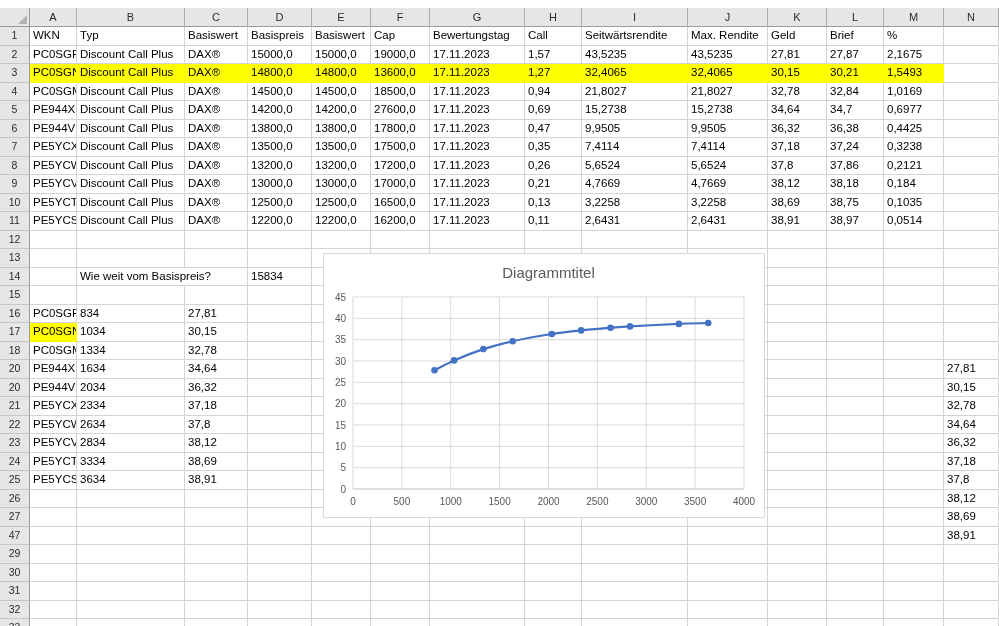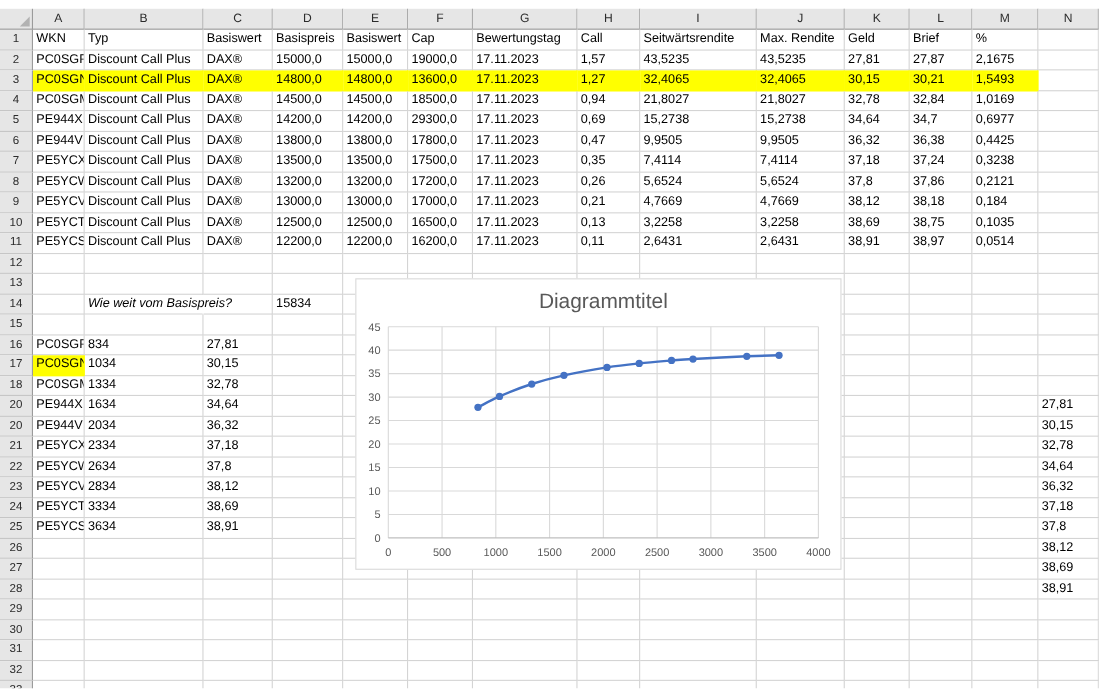--- a/index.html
+++ b/index.html
@@ -25,28 +25,28 @@
     background:#e6e6e6;border-right:1px solid #9b9b9b;border-bottom:1px solid #c6c6c6;
     text-align:center;font-size:10.5px;color:#2b2b2b;line-height:17.5px;
   }
   .c{
     background:transparent;border-right:1px solid #d4d4d4;border-bottom:1px solid #d4d4d4;
     font-size:11.5px;color:#000;padding:0 3px;line-height:17.5px;
     white-space:nowrap;overflow:hidden;
   }
   .num{padding-right:4px;}
   .hl{background:#FFFF00;border-right-color:#FFFF00;border-bottom-color:#FFFF00;}
-  .ovf{overflow:visible;position:relative;z-index:2;border-right-color:transparent;font-style:italic;}
+  .ovf{overflow:visible;position:relative;z-index:2;border-right-color:transparent;}
   .chart{
     position:absolute;left:323px;top:253px;width:442px;height:265px;
     background:#fff;border:1px solid #D9D9D9;box-sizing:border-box;z-index:5;
   }
   .chart-title{
     position:absolute;left:29px;top:10px;width:391px;text-align:center;
-    font-size:19px;color:#595959;
+    font-size:15px;color:#595959;
   }
   .chart svg{position:absolute;left:0;top:0;}
   .chart text{font-family:"Liberation Sans",sans-serif;font-size:10px;fill:#595959;}
 </style>
 </head>
 <body>
 
 <div class="screen">
   <div id="sheet" style="grid-template-columns: 30px 47px 108px 63px 64px 59px 59px 95px 57px 106px 80px 59px 57px 60px 55px; grid-template-rows: 19px repeat(33, 18.5px);">
       <div class="corner"></div>
@@ -123,21 +123,21 @@
       <div class="c">32,78</div>
       <div class="c">32,84</div>
       <div class="c">1,0169</div>
       <div class="c"></div>
       <div class="rowhead">5</div>
       <div class="c">PE944X</div>
       <div class="c">Discount Call Plus</div>
       <div class="c">DAX®</div>
       <div class="c">14200,0</div>
       <div class="c">14200,0</div>
-      <div class="c">29300,0</div>
+      <div class="c">27600,0</div>
       <div class="c">17.11.2023</div>
       <div class="c">0,69</div>
       <div class="c">15,2738</div>
       <div class="c">15,2738</div>
       <div class="c">34,64</div>
       <div class="c">34,7</div>
       <div class="c">0,6977</div>
       <div class="c"></div>
       <div class="rowhead">6</div>
       <div class="c">PE944V</div>
@@ -462,21 +462,21 @@
       <div class="c"></div>
       <div class="c"></div>
       <div class="c"></div>
       <div class="c"></div>
       <div class="c"></div>
       <div class="c"></div>
       <div class="c"></div>
       <div class="c"></div>
       <div class="c"></div>
       <div class="c">38,69</div>
-      <div class="rowhead">28</div>
+      <div class="rowhead">47</div>
       <div class="c"></div>
       <div class="c"></div>
       <div class="c"></div>
       <div class="c"></div>
       <div class="c"></div>
       <div class="c"></div>
       <div class="c"></div>
       <div class="c"></div>
       <div class="c"></div>
       <div class="c"></div>

